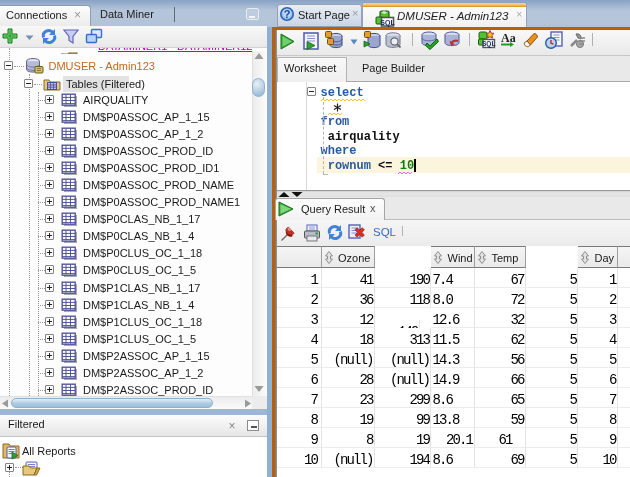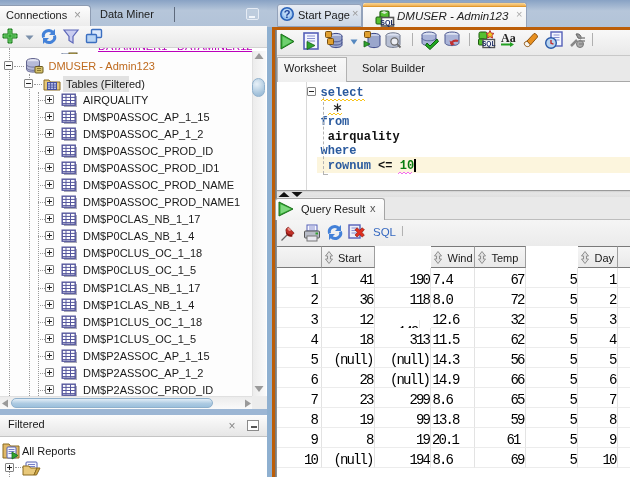--- a/index.html
+++ b/index.html
@@ -554,21 +554,21 @@
 <svg class="abs" style="left:568px;top:32px" width="18" height="17" viewBox="0 0 18 17">
     <path d="M3 14l6-6" stroke="#888" stroke-width="2.5"></path>
     <path d="M8 2a4 4 0 0 1 5 5l-3-1z" fill="#999" stroke="#666"></path>
     <circle cx="12" cy="12" r="3.5" fill="#aaa" stroke="#777"></circle>
     <path d="M11 6h6M11 9h6M11 12h4" stroke="#888" stroke-width="1.3"></path>
   </svg>
 <div class="abs" style="left:592px;top:33px;width:1px;height:13px;background:#b0b0b0"></div>
 <div class="abs" id="wsbar">
     <span id="wstab"></span>
     <span style="position:absolute;left:7px;top:6px">Worksheet</span>
-    <span style="position:absolute;left:85px;top:6px">Solar Builder</span>
+    <span style="position:absolute;left:85px;top:6px">Page Builder</span>
   </div>
 <div class="abs" id="editor"></div>
 <div class="abs" id="gutline"></div>
 <div class="abs" id="hl"></div>
 
 <div class="codeline kw" style="top:85.8px"><span class="kw">select</span></div>
 <svg class="abs" style="left:332.5px;top:103px" width="9" height="9" viewBox="0 0 9 9">
     <path d="M4.5 0.4v8.2M1 2.4l7 4.2M8 2.4L1 6.6" stroke="#222" stroke-width="1.2"></path>
   </svg>
 <div class="codeline kw" style="top:114.9px"><span class="kw">from</span></div>
@@ -635,21 +635,21 @@
       <path d="M3.5 4h6M3.5 6.5h6M3.5 9h6" stroke="#8890d0" stroke-width="1.1"></path>
       <path d="M9 8.5l3 3 3-3 2.5 2.5-3 3 3 3-2.5 2.5-3-3-3 3L6.5 17l3-3-3-3z" fill="#e03020" stroke="#8a1408" stroke-width="0.8" transform="translate(1.5,-3.5) scale(0.85)"></path>
     </svg>
 </div>
 <div class="abs" id="grid">
     <div class="gh" style="left: 0px; width: 44.5px;"></div>
     <div class="gh" style="left: 44.5px; width: 53px;">
       <svg width="8" height="13" viewBox="0 0 8 13" style="left:3px;top:4px">
         <path d="M4 0.5 L7.5 5 H5.5 V8 H7.5 L4 12.5 L0.5 8 H2.5 V5 H0.5 Z" fill="#e2e2e2" stroke="#8f8f8f" stroke-width="1"></path>
       </svg>
-      <span>Start</span>
+      <span>Ozone</span>
     </div>
     <div class="gh" style="left: 154px; width: 44px;">
       <svg width="8" height="13" viewBox="0 0 8 13" style="left:3px;top:4px">
         <path d="M4 0.5 L7.5 5 H5.5 V8 H7.5 L4 12.5 L0.5 8 H2.5 V5 H0.5 Z" fill="#e2e2e2" stroke="#8f8f8f" stroke-width="1"></path>
       </svg>
       <span>Wind</span>
     </div>
     <div class="gh" style="left: 198px; width: 50.5px;">
       <svg width="8" height="13" viewBox="0 0 8 13" style="left:3px;top:4px">
         <path d="M4 0.5 L7.5 5 H5.5 V8 H7.5 L4 12.5 L0.5 8 H2.5 V5 H0.5 Z" fill="#e2e2e2" stroke="#8f8f8f" stroke-width="1"></path>
@@ -729,22 +729,22 @@
     <div class="gc" style="left: 44.5px; width: 53px; top: 161.5px; height: 20px; line-height: 24px; padding-right: 1px;">19</div>
     <div class="gc" style="left: 97.5px; width: 56.5px; top: 161.5px; height: 20px; line-height: 24px; padding-right: 1px;">99</div>
     <div class="gc lft" style="left: 154px; width: 44px; top: 161.5px; height: 20px; line-height: 24px; padding-left: 1.5px;">13.8</div>
     <div class="gc" style="left: 198px; width: 50.5px; top: 161.5px; height: 20px; line-height: 24px; padding-right: 1px;">59</div>
     <div class="gc" style="left: 248.5px; width: 52.5px; top: 161.5px; height: 20px; line-height: 24px; padding-right: 1px;">5</div>
     <div class="gc" style="left: 301px; width: 39.5px; top: 161.5px; height: 20px; line-height: 24px; padding-right: 1px;">8</div>
     <div class="gc" style="left: 340.5px; width: 13px; top: 161.5px; height: 20px; line-height: 24px; padding-right: 1px;"></div>
     <div class="gc rn" style="left: 0px; width: 44.5px; top: 181.5px; height: 20px; line-height: 24px; padding-right: 3.5px;">9</div>
     <div class="gc" style="left: 44.5px; width: 53px; top: 181.5px; height: 20px; line-height: 24px; padding-right: 1px;">8</div>
     <div class="gc" style="left: 97.5px; width: 56.5px; top: 181.5px; height: 20px; line-height: 24px; padding-right: 1px;">19</div>
-    <div class="gc lft" style="left: 154px; width: 44px; top: 181.5px; height: 20px; line-height: 24px; padding-left: 1px;">20.1</div>
-    <div class="gc" style="left: 198px; width: 50.5px; top: 181.5px; height: 20px; line-height: 24px; padding-right: 5px;">61</div>
+    <div class="gc lft" style="left: 154px; width: 44px; top: 181.5px; height: 20px; line-height: 24px; padding-left: 15px;">20.1</div>
+    <div class="gc" style="left: 198px; width: 50.5px; top: 181.5px; height: 20px; line-height: 24px; padding-right: 13px;">61</div>
     <div class="gc" style="left: 248.5px; width: 52.5px; top: 181.5px; height: 20px; line-height: 24px; padding-right: 1px;">5</div>
     <div class="gc" style="left: 301px; width: 39.5px; top: 181.5px; height: 20px; line-height: 24px; padding-right: 1px;">9</div>
     <div class="gc" style="left: 340.5px; width: 13px; top: 181.5px; height: 20px; line-height: 24px; padding-right: 1px;"></div>
     <div class="gc rn" style="left: 0px; width: 44.5px; top: 201.5px; height: 20px; line-height: 24px; padding-right: 3.5px;">10</div>
     <div class="gc" style="left: 44.5px; width: 53px; top: 201.5px; height: 20px; line-height: 24px; padding-right: 1px;">(null)</div>
     <div class="gc" style="left: 97.5px; width: 56.5px; top: 201.5px; height: 20px; line-height: 24px; padding-right: 1px;">194</div>
     <div class="gc lft" style="left: 154px; width: 44px; top: 201.5px; height: 20px; line-height: 24px; padding-left: 1.5px;">8.6</div>
     <div class="gc" style="left: 198px; width: 50.5px; top: 201.5px; height: 20px; line-height: 24px; padding-right: 1px;">69</div>
     <div class="gc" style="left: 248.5px; width: 52.5px; top: 201.5px; height: 20px; line-height: 24px; padding-right: 1px;">5</div>
     <div class="gc" style="left: 301px; width: 39.5px; top: 201.5px; height: 20px; line-height: 24px; padding-right: 1px;">10</div>

